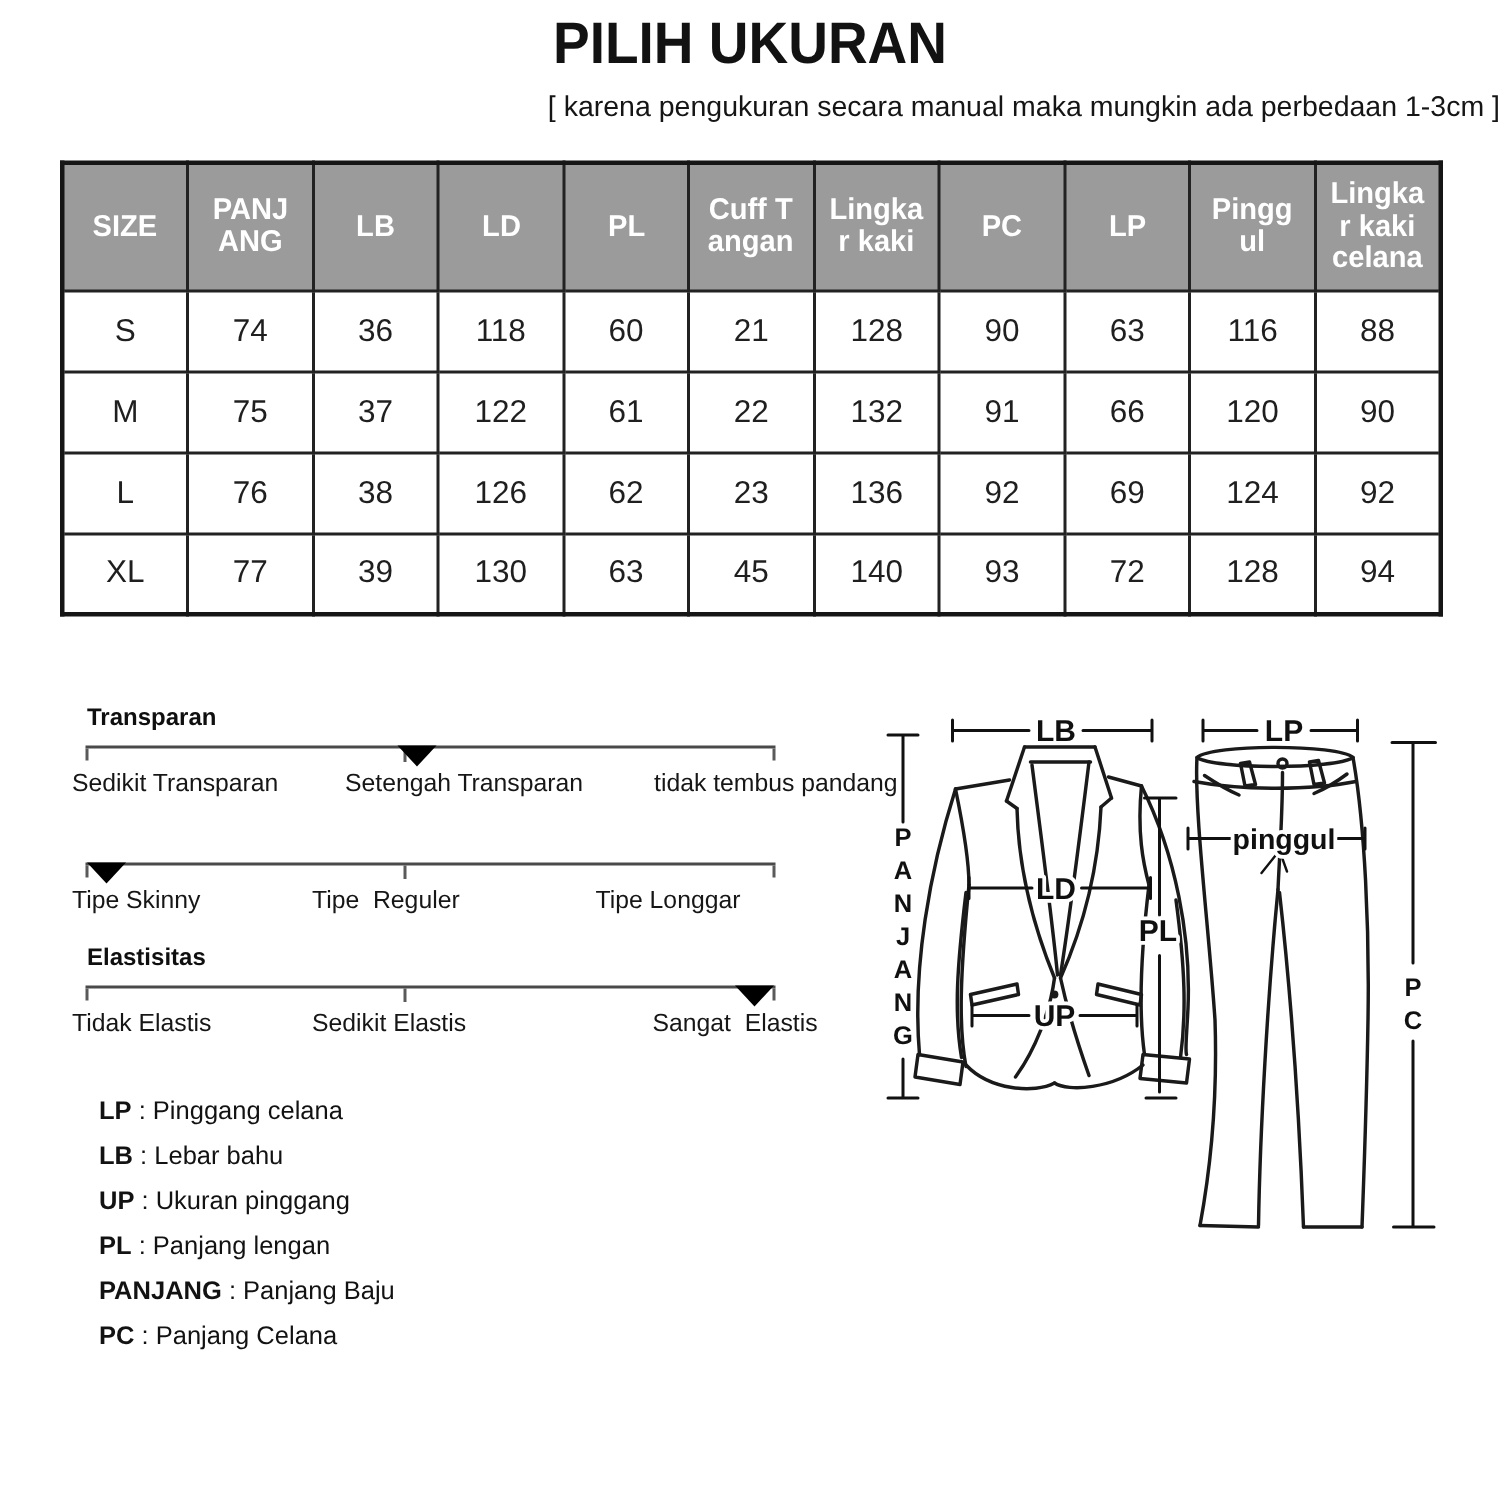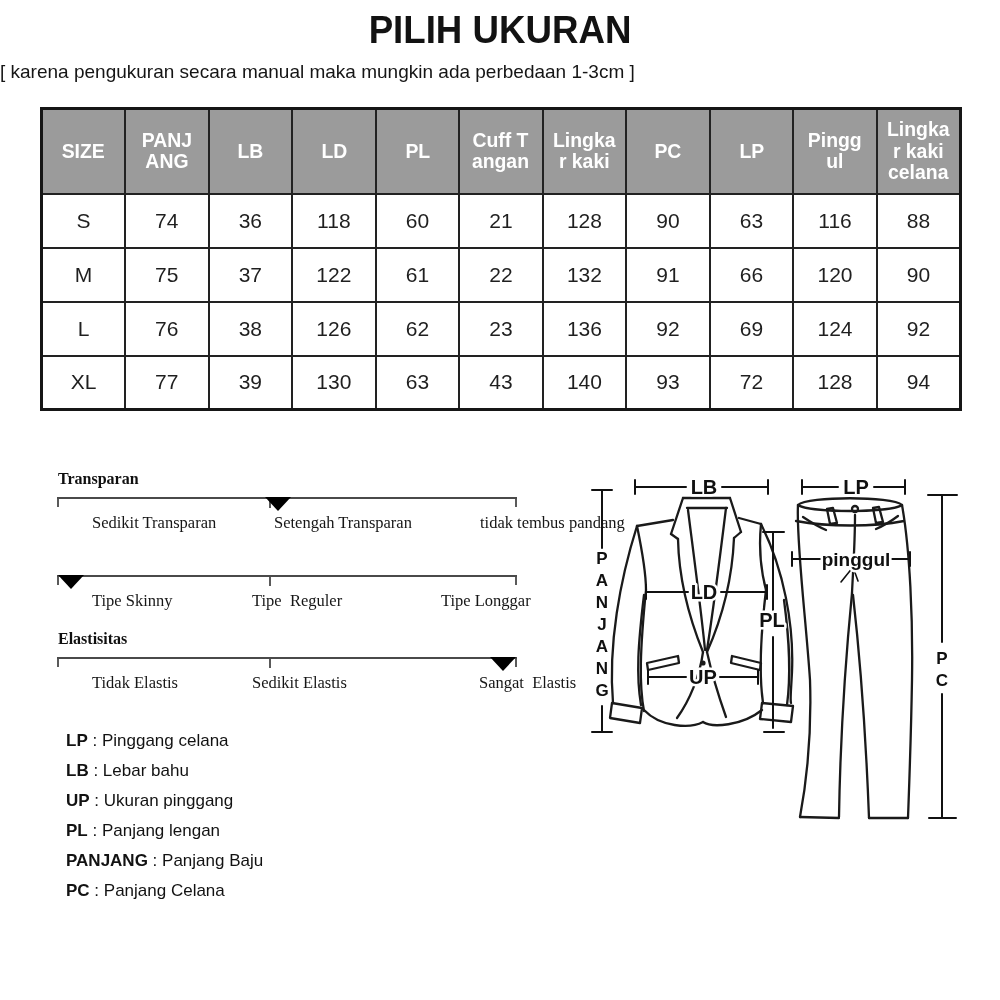--- a/index.html
+++ b/index.html
@@ -11,21 +11,21 @@
   .page{position:absolute;inset:0;}
 
   
   .title{
     position:absolute;top:8px;left:0;width:1000px;margin:0;
     text-align:center;font-size:39px;font-weight:700;letter-spacing:0;
     transform:scaleX(.94);color:#121212;
   }
   .subtitle{
     position:absolute;top:61px;left:0;width:1000px;
-    text-align:left;font-size:19px;color:#151515;
+    text-align:right;font-size:19px;color:#151515;
   }
 
   
   .size-table{
     position:absolute;left:40px;top:107px;width:922px;
     border-collapse:collapse;table-layout:fixed;
     border:3px solid #161616;
   }
   .size-table th,.size-table td{
     border:2px solid #222;text-align:center;vertical-align:middle;padding:0;
@@ -33,39 +33,39 @@
   .size-table thead tr{height:85px;}
   .size-table tbody tr{height:54px;}
   .size-table th{
     background:var(--th-bg,#9b9b9b);color:var(--th-fg,#ffffff);
     font-size:20px;font-weight:700;line-height:1.06;
   }
   .size-table th span{white-space:pre-line;display:inline-block;transform:scaleX(.97);}
   .size-table td{font-size:21px;color:#1f1f1f;}
 
   
-  .scale-block{position:absolute;left:48px;width:560px;height:78px;font-family:Liberation Serif, serif;}
+  .scale-block{position:absolute;left:48px;width:560px;height:78px;}
   .scale-title{margin-left:10px;font-weight:700;font-size:16px;color:#0f0f0f;}
   .scale-line{
     position:absolute;left:9px;top:27px;width:460px;height:0;
     border-top:2px solid #4a4a4a;
   }
   .scale-line::before,.scale-line::after{
     content:"";position:absolute;top:0;width:2px;height:8px;background:#5a5a5a;
   }
   .scale-line::before{left:0;}
   .scale-line::after{right:0;}
   .mid-tick{position:absolute;left:46%;top:0;width:2px;height:9px;background:#5a5a5a;}
   .marker{
     position:absolute;top:-2px;width:0;height:0;
     border-left:13px solid transparent;border-right:13px solid transparent;
     border-top:14px solid #000;transform:translateX(-50%);
   }
   .scale-labels{position:absolute;top:43px;left:0;width:560px;font-size:16.5px;color:#161616;}
-  .sl{position:absolute;white-space:pre;margin-left:44px;}
+  .sl{position:absolute;white-space:pre;}
   .l1{left:0;}
   .sb1 .l2{left:182px}.sb1 .l3{left:388px}
   .sb2 .l2{left:160px}.sb2 .l3{left:349px}
   .sb3 .l2{left:160px}.sb3 .l3{left:387px}
 
   
   .legend{position:absolute;left:50px;top:726px;font-size:17px;color:#121212;margin-left:16px;}
   .legend-item{height:30px;line-height:30px;}
   .legend-item b{font-weight:700;}
   .sep{white-space:pre;}
@@ -150,21 +150,21 @@
         <td>69</td>
         <td>124</td>
         <td>92</td>
       </tr>
       <tr>
         <td>XL</td>
         <td>77</td>
         <td>39</td>
         <td>130</td>
         <td>63</td>
-        <td>43</td>
+        <td>45</td>
         <td>140</td>
         <td>93</td>
         <td>72</td>
         <td>128</td>
         <td>94</td>
       </tr>
     </tbody>
   </table>
 
   <div class="scale-block sb1" style="top:470px">

